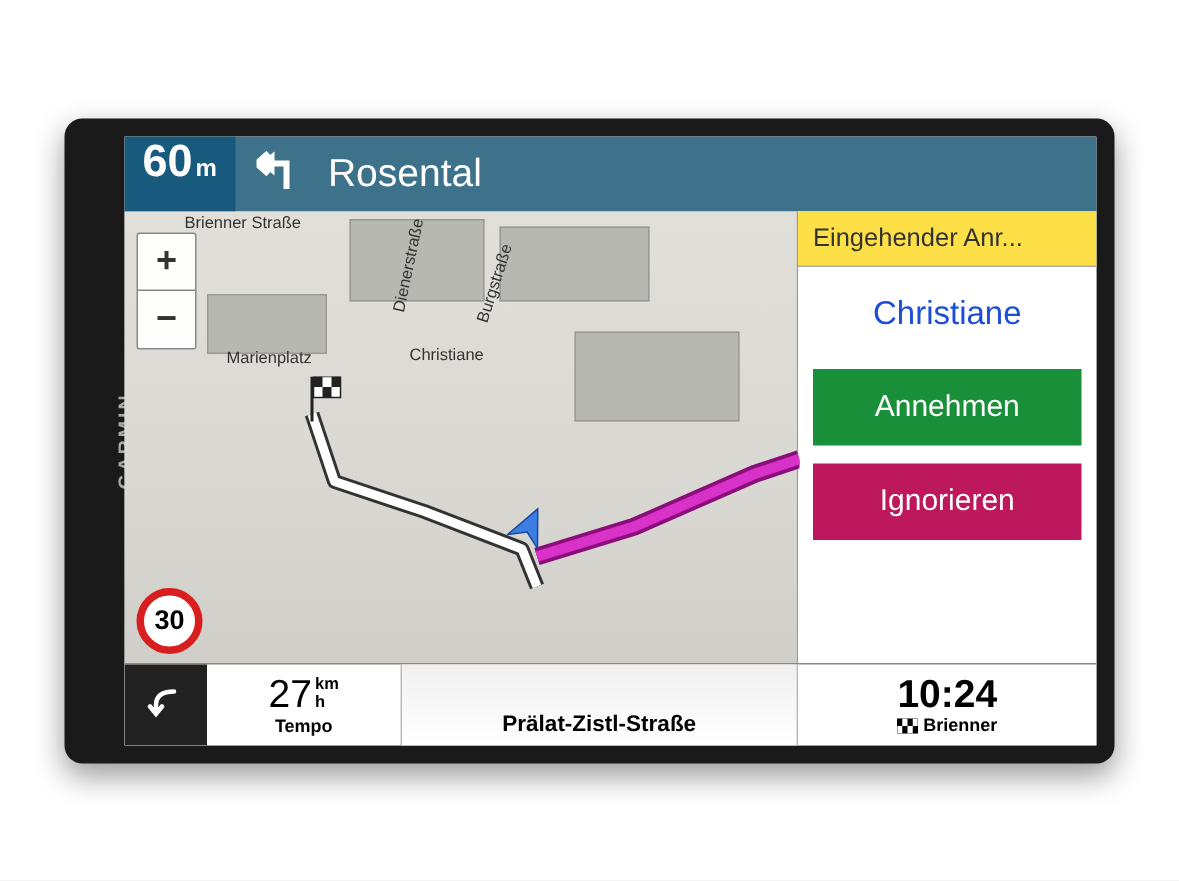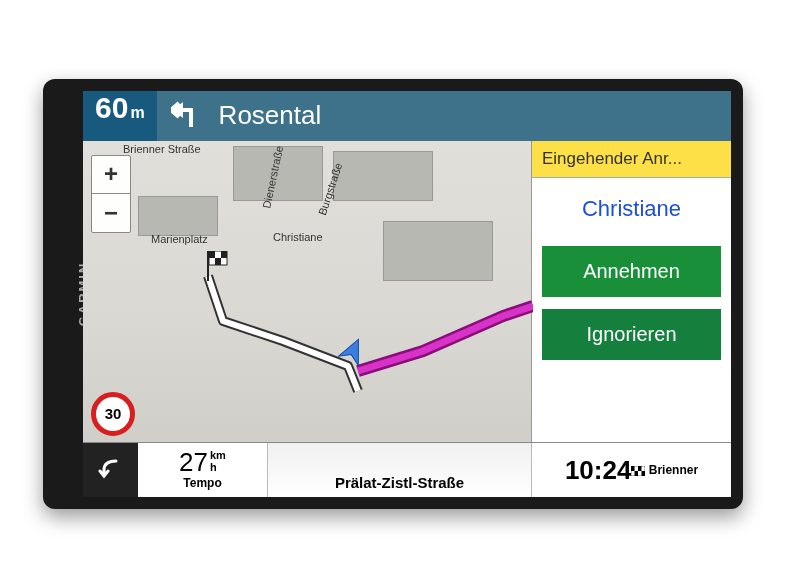--- a/index.html
+++ b/index.html
@@ -13,35 +13,35 @@
   .dist .unit{font-size:16px;margin-left:2px}
   .turn-icon{margin:0 14px}
   .dest{font-size:26px;font-weight:500}
   .main{position:relative;height:calc(100% - 50px - 55px);display:flex}
   .map{flex:1;position:relative;background:linear-gradient(180deg,#e0dfd9 0%,#d9d8d2 60%,#cfcec8 100%)}
   .side{width:200px;background:#fff;display:flex;flex-direction:column;border-left:1px solid #999}
   .call-title{background:#fde047;padding:8px 10px;font-size:17px;color:#333;border-bottom:1px solid #aaa}
   .caller{padding:18px 0;text-align:center;font-size:22px;color:#1d4ed8}
   .btn{margin:6px 10px;padding:14px 16px;text-align:center;color:#fff;font-size:20px;cursor:pointer}
   .btn.accept{background:#1a8f3a}
-  .btn.ignore{background:#15803d}
+  .btn.ignore{background:#be185d}
   .bottom{position:absolute;bottom:0;left:0;right:0;height:55px;display:flex;background:#fff;border-top:1px solid #888}
   .back{width:55px;background:#222;display:flex;align-items:center;justify-content:center;cursor:pointer}
   .stat{flex:0 0 130px;display:flex;flex-direction:column;align-items:center;justify-content:center;border-right:1px solid #bbb}
   .stat .val{font-size:26px;font-weight:normal;line-height:1}
   .stat .unit{font-size:11px;font-weight:bold;display:inline-block;margin-left:2px}
   .stat .lbl{font-size:12px;font-weight:bold;margin-top:1px}
   .roadname{flex:1;display:flex;align-items:flex-end;justify-content:center;padding-bottom:6px;font-size:15px;font-weight:bold;background:linear-gradient(180deg,#f0f0f0,#fff)}
-  .arrbox{flex:0 0 200px;display:flex;align-items:center;justify-content:center;border-left:1px solid #bbb}
+  .arrbox{flex:0 0 200px;display:flex;flex-direction:column;align-items:center;justify-content:center;border-left:1px solid #bbb}
   .arrbox .val{font-size:26px;font-weight:bold;line-height:1}
   .arrbox .lbl{font-size:12px;font-weight:bold;margin-top:1px}
   .zoom{position:absolute;left:8px;top:14px;width:40px;background:rgba(255,255,255,.95);border:1px solid #888;border-radius:2px}
   .zbtn{height:38px;display:flex;align-items:center;justify-content:center;font-size:24px;font-weight:bold;color:#333;cursor:pointer}
   .zbtn:first-child{border-bottom:1px solid #888}
-  .speed-sign{position:absolute;left:8px;bottom:6px;width:44px;height:44px;border-radius:50%;background:#fff;border:5px solid #d81e1e;display:flex;align-items:center;justify-content:center;font-weight:bold;font-size:15px}
+  .speed-sign{position:absolute;left:8px;bottom:6px;width:44px;height:44px;border-radius:50%;background:#fff;border:5px solid #d81e1e;display:flex;align-items:center;justify-content:center;font-weight:bold;font-size:18px}
   .street-label{position:absolute;font-size:11px;color:#333;font-weight:500;white-space:nowrap}
   .route{position:absolute;pointer-events:none}
   .flag{position:absolute;left:120px;top:110px}
   .arrow-cursor{position:absolute;left:255px;top:195px}
   .block{position:absolute;background:#b8b8b2;border:1px solid #999}
 </style>
 </head>
 <body>
 
 <div class="device">

